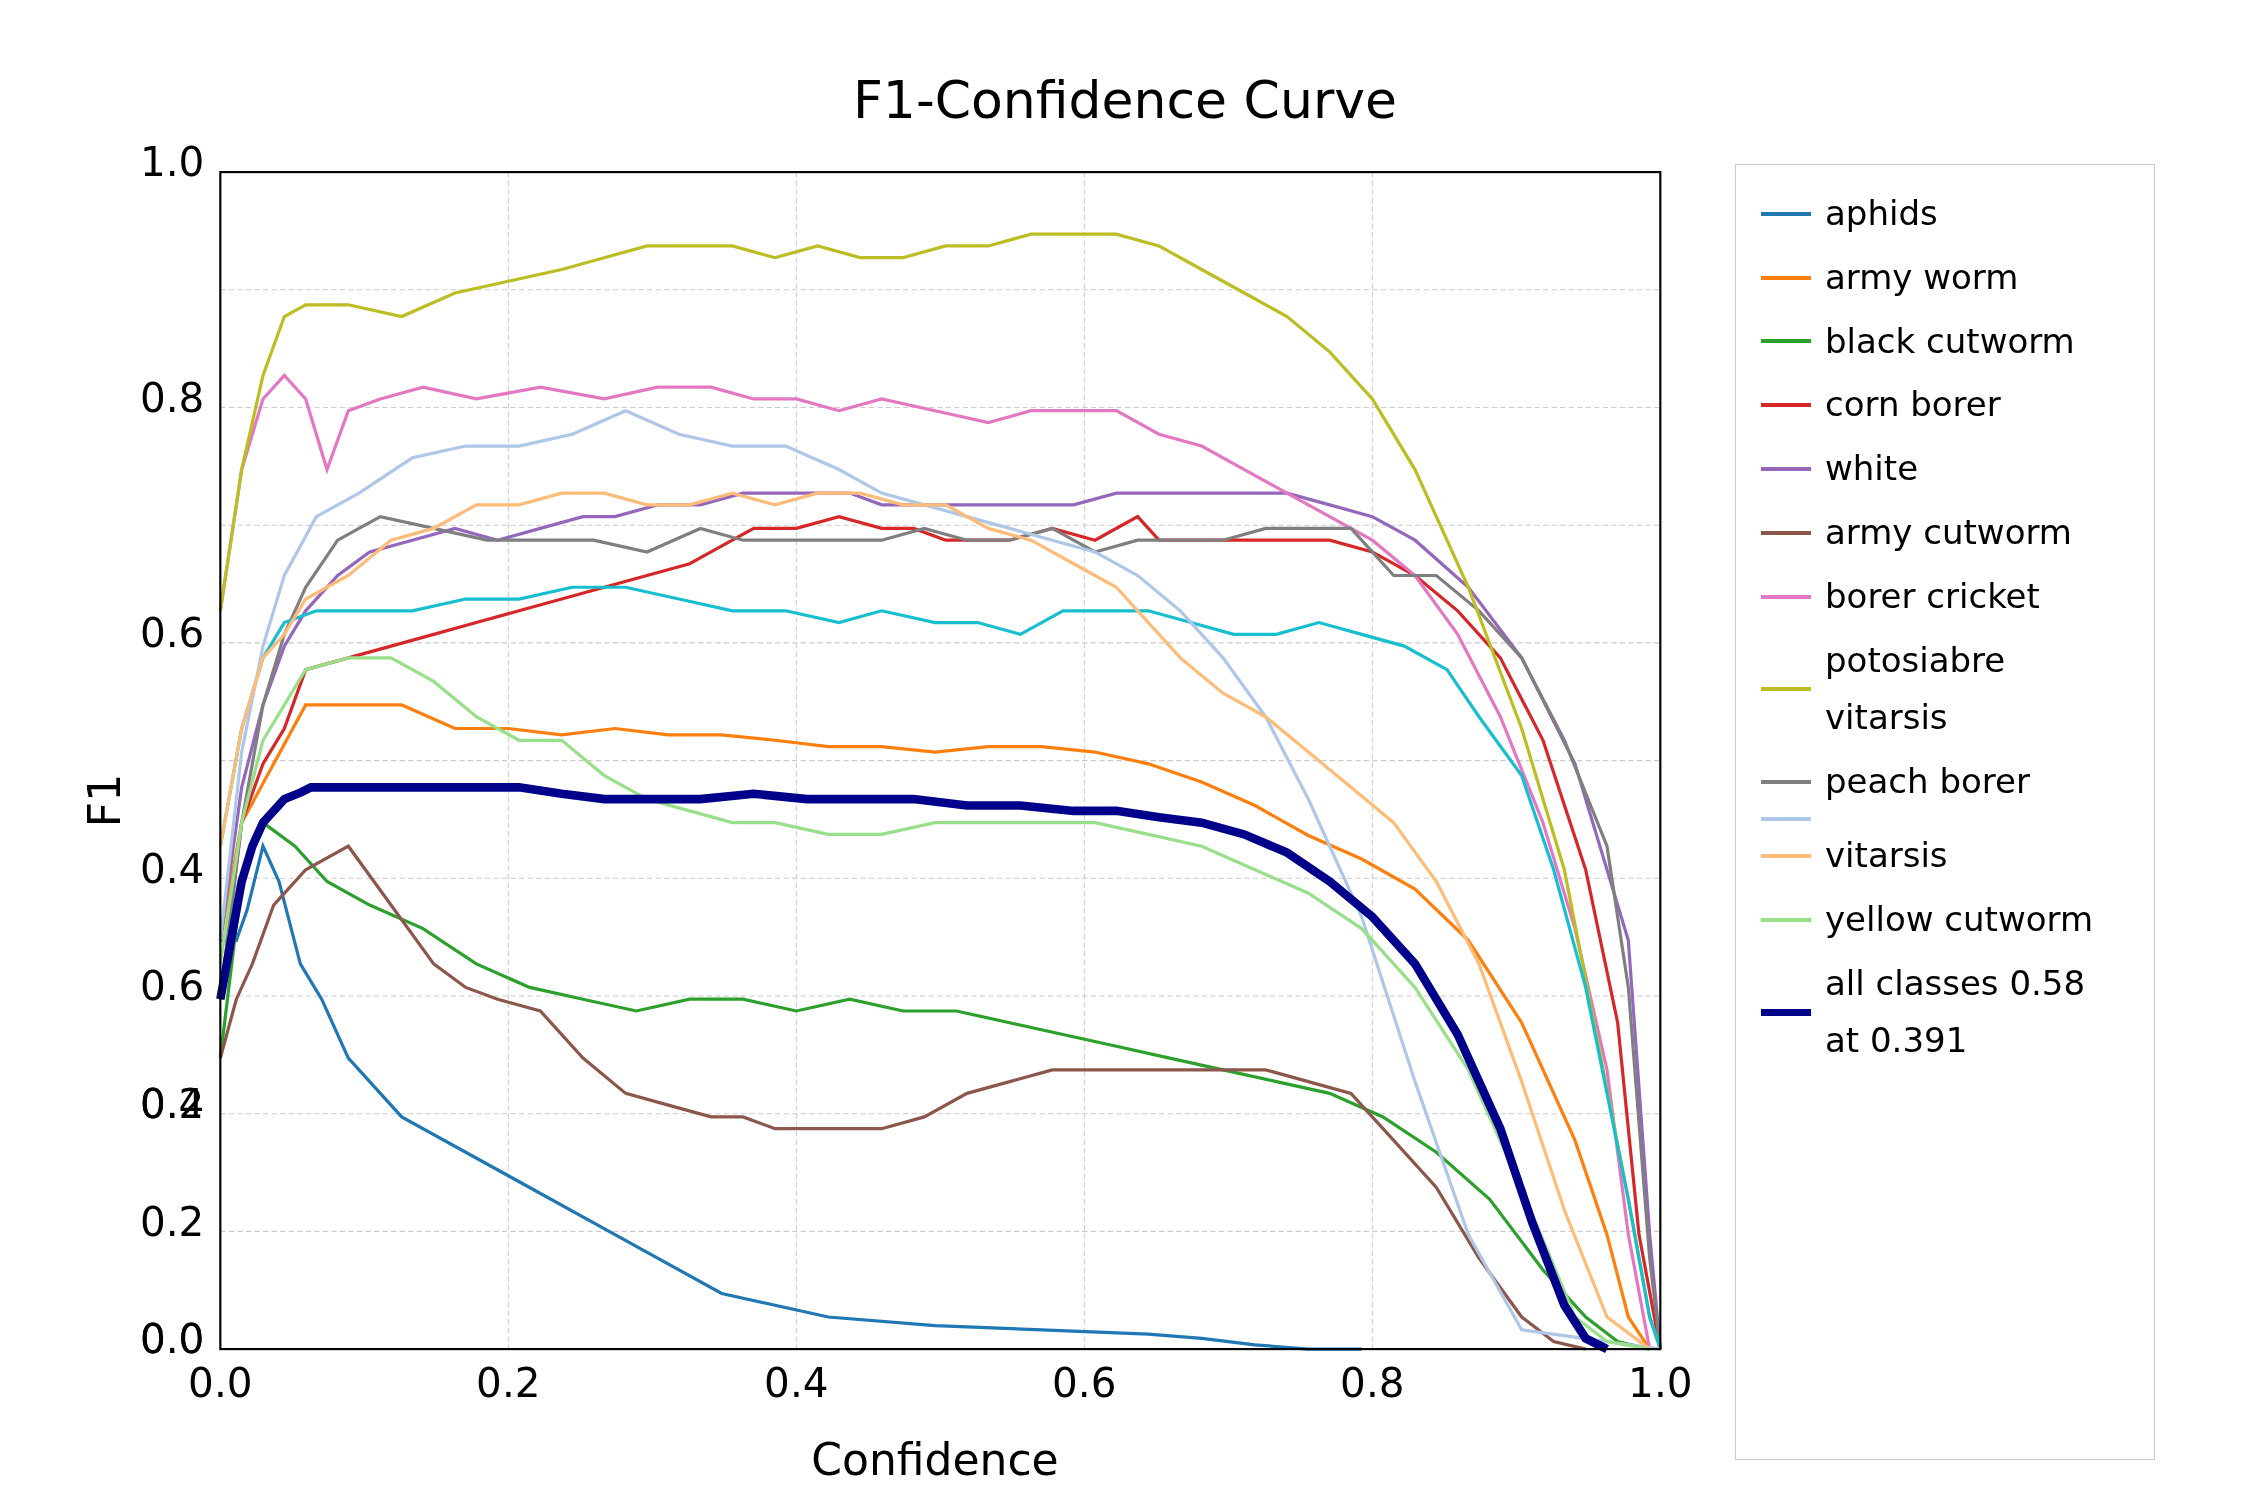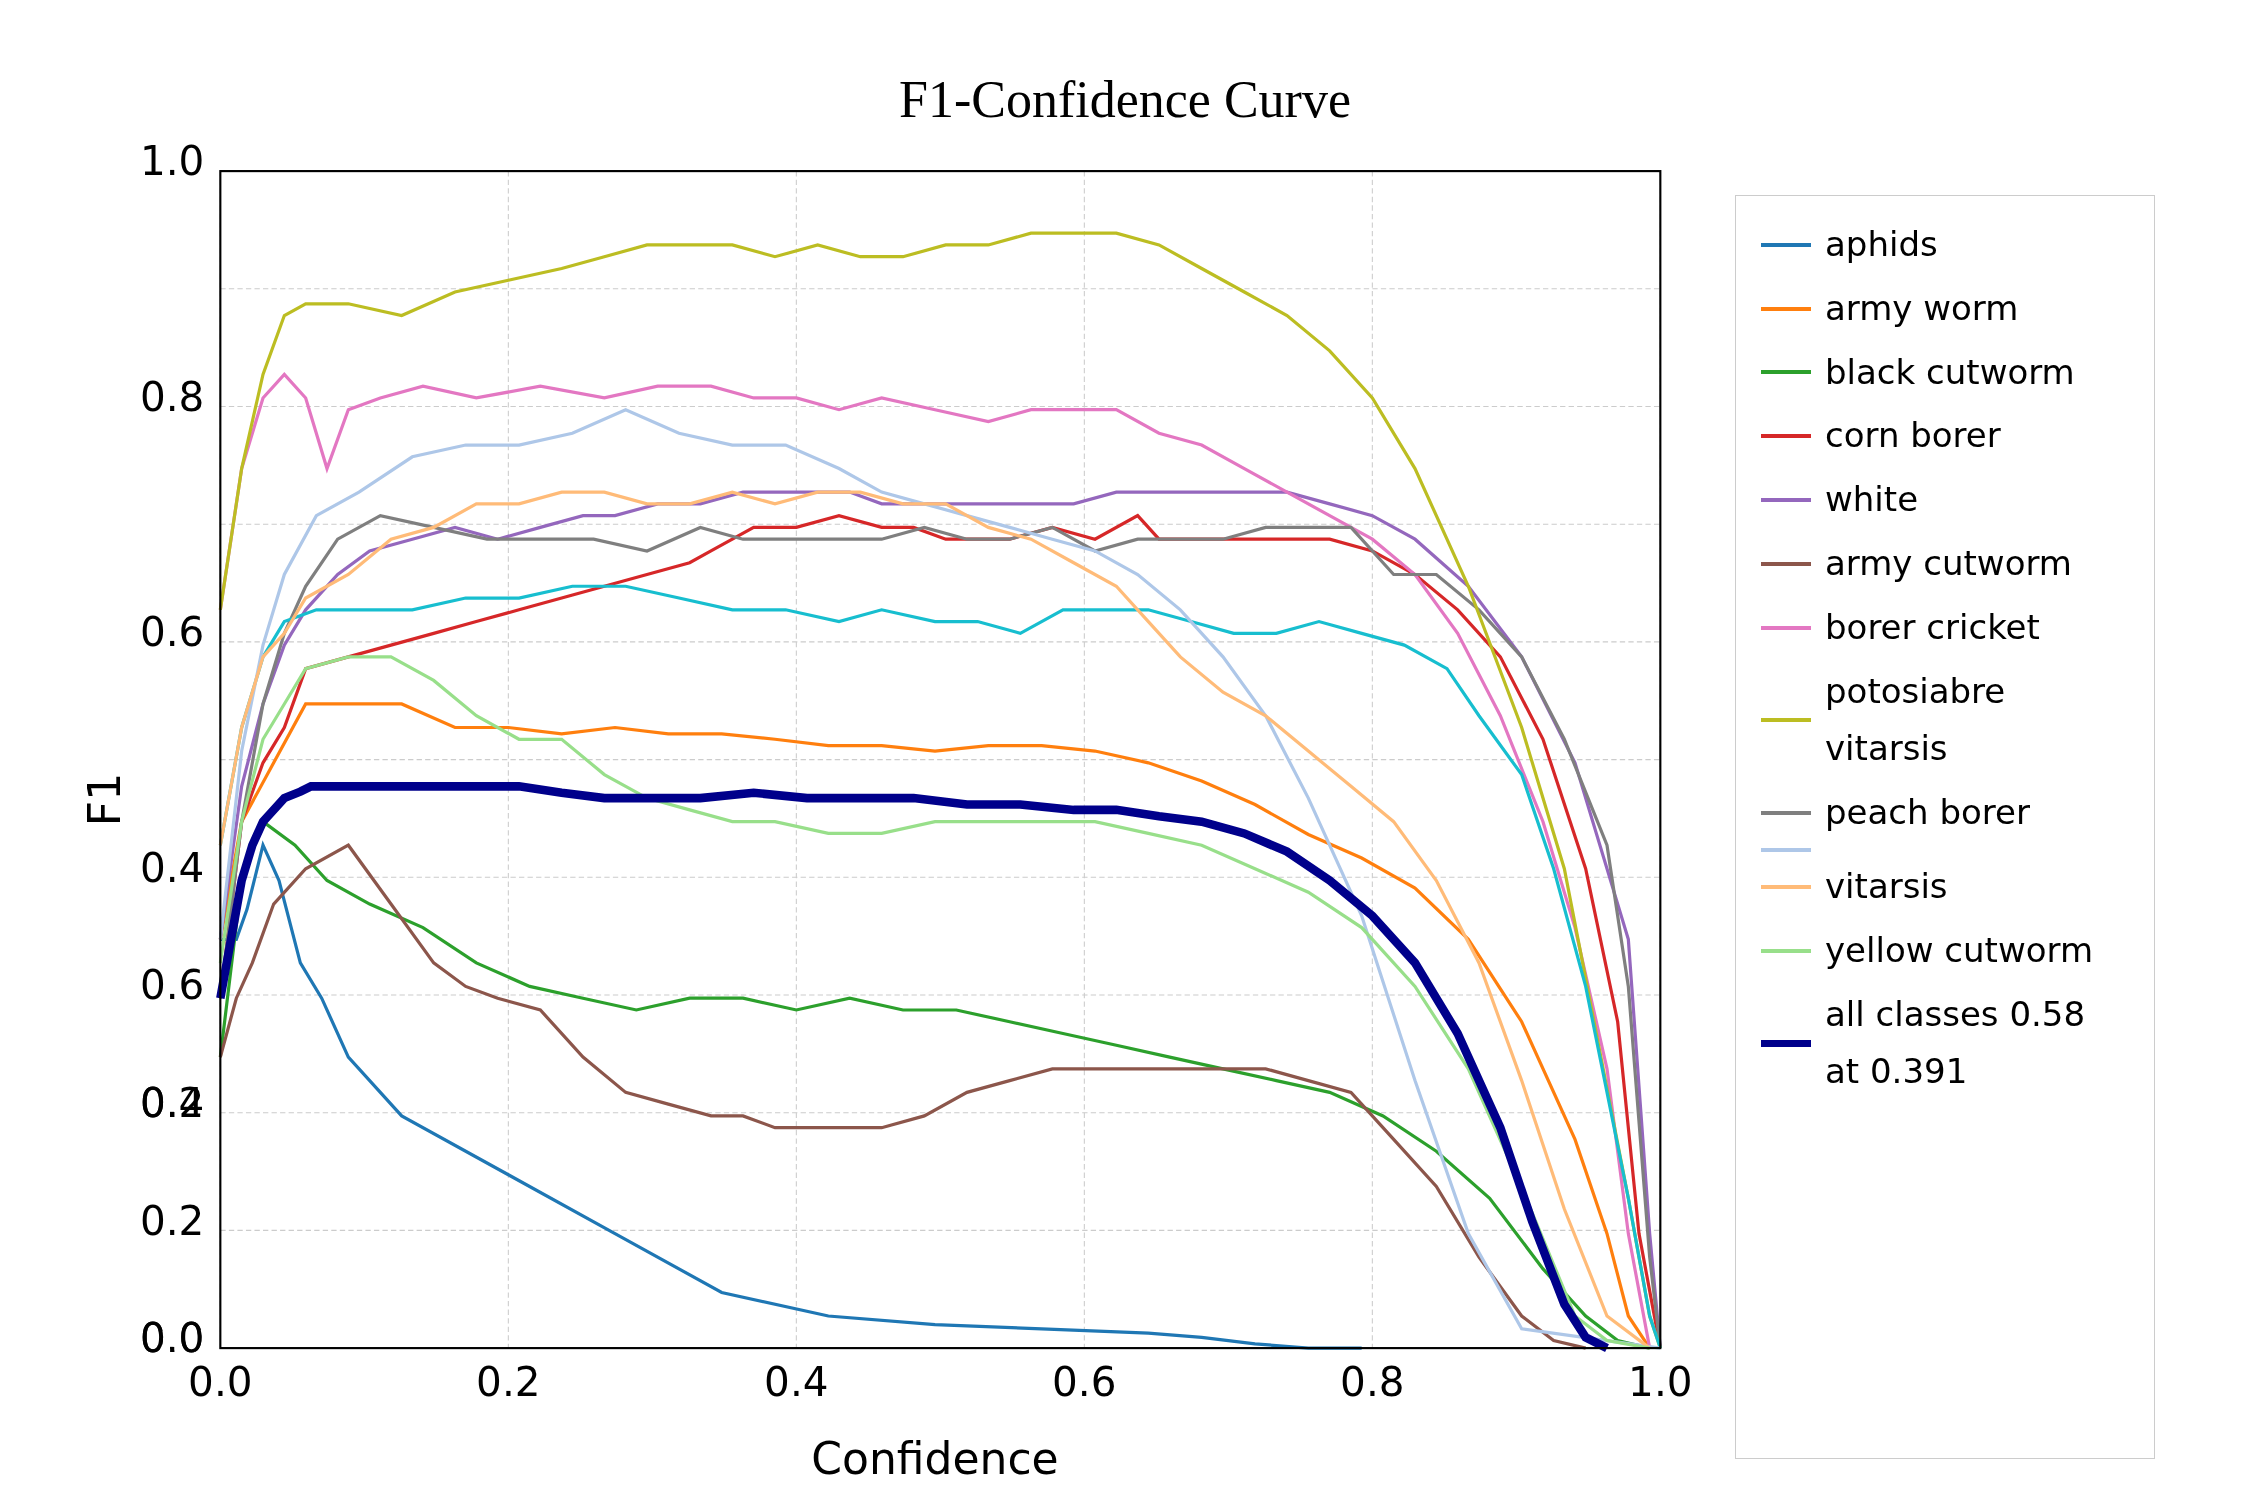--- a/index.html
+++ b/index.html
@@ -18,21 +18,20 @@
       height: 1400px;
       background: #ffffff;
     }
     .chart-title {
       text-align: center;
       font-size: 52px;
       font-weight: normal;
       color: #000;
       margin-bottom: 10px;
       padding-top: 20px;
-      font-family: Liberation Serif, serif;
     }
     .chart-area {
       display: flex;
       flex-direction: row;
       align-items: flex-start;
       width: 100%;
       height: calc(100% - 80px);
     }
     .y-label-container {
       display: flex;
@@ -64,21 +63,21 @@
       position: relative;
     }
     .x-label {
       text-align: center;
       font-size: 44px;
       color: #000;
       padding: 10px 0 20px 0;
     }
     .legend {
       width: 420px;
-      margin-top: 56px;
+      margin-top: 24px;
       margin-right: 20px;
       border: 1px solid #ccc;
       padding: 20px 25px;
       background: #fff;
       font-size: 36px;
       line-height: 1.7;
     }
     .legend-item {
       display: flex;
       align-items: center;

